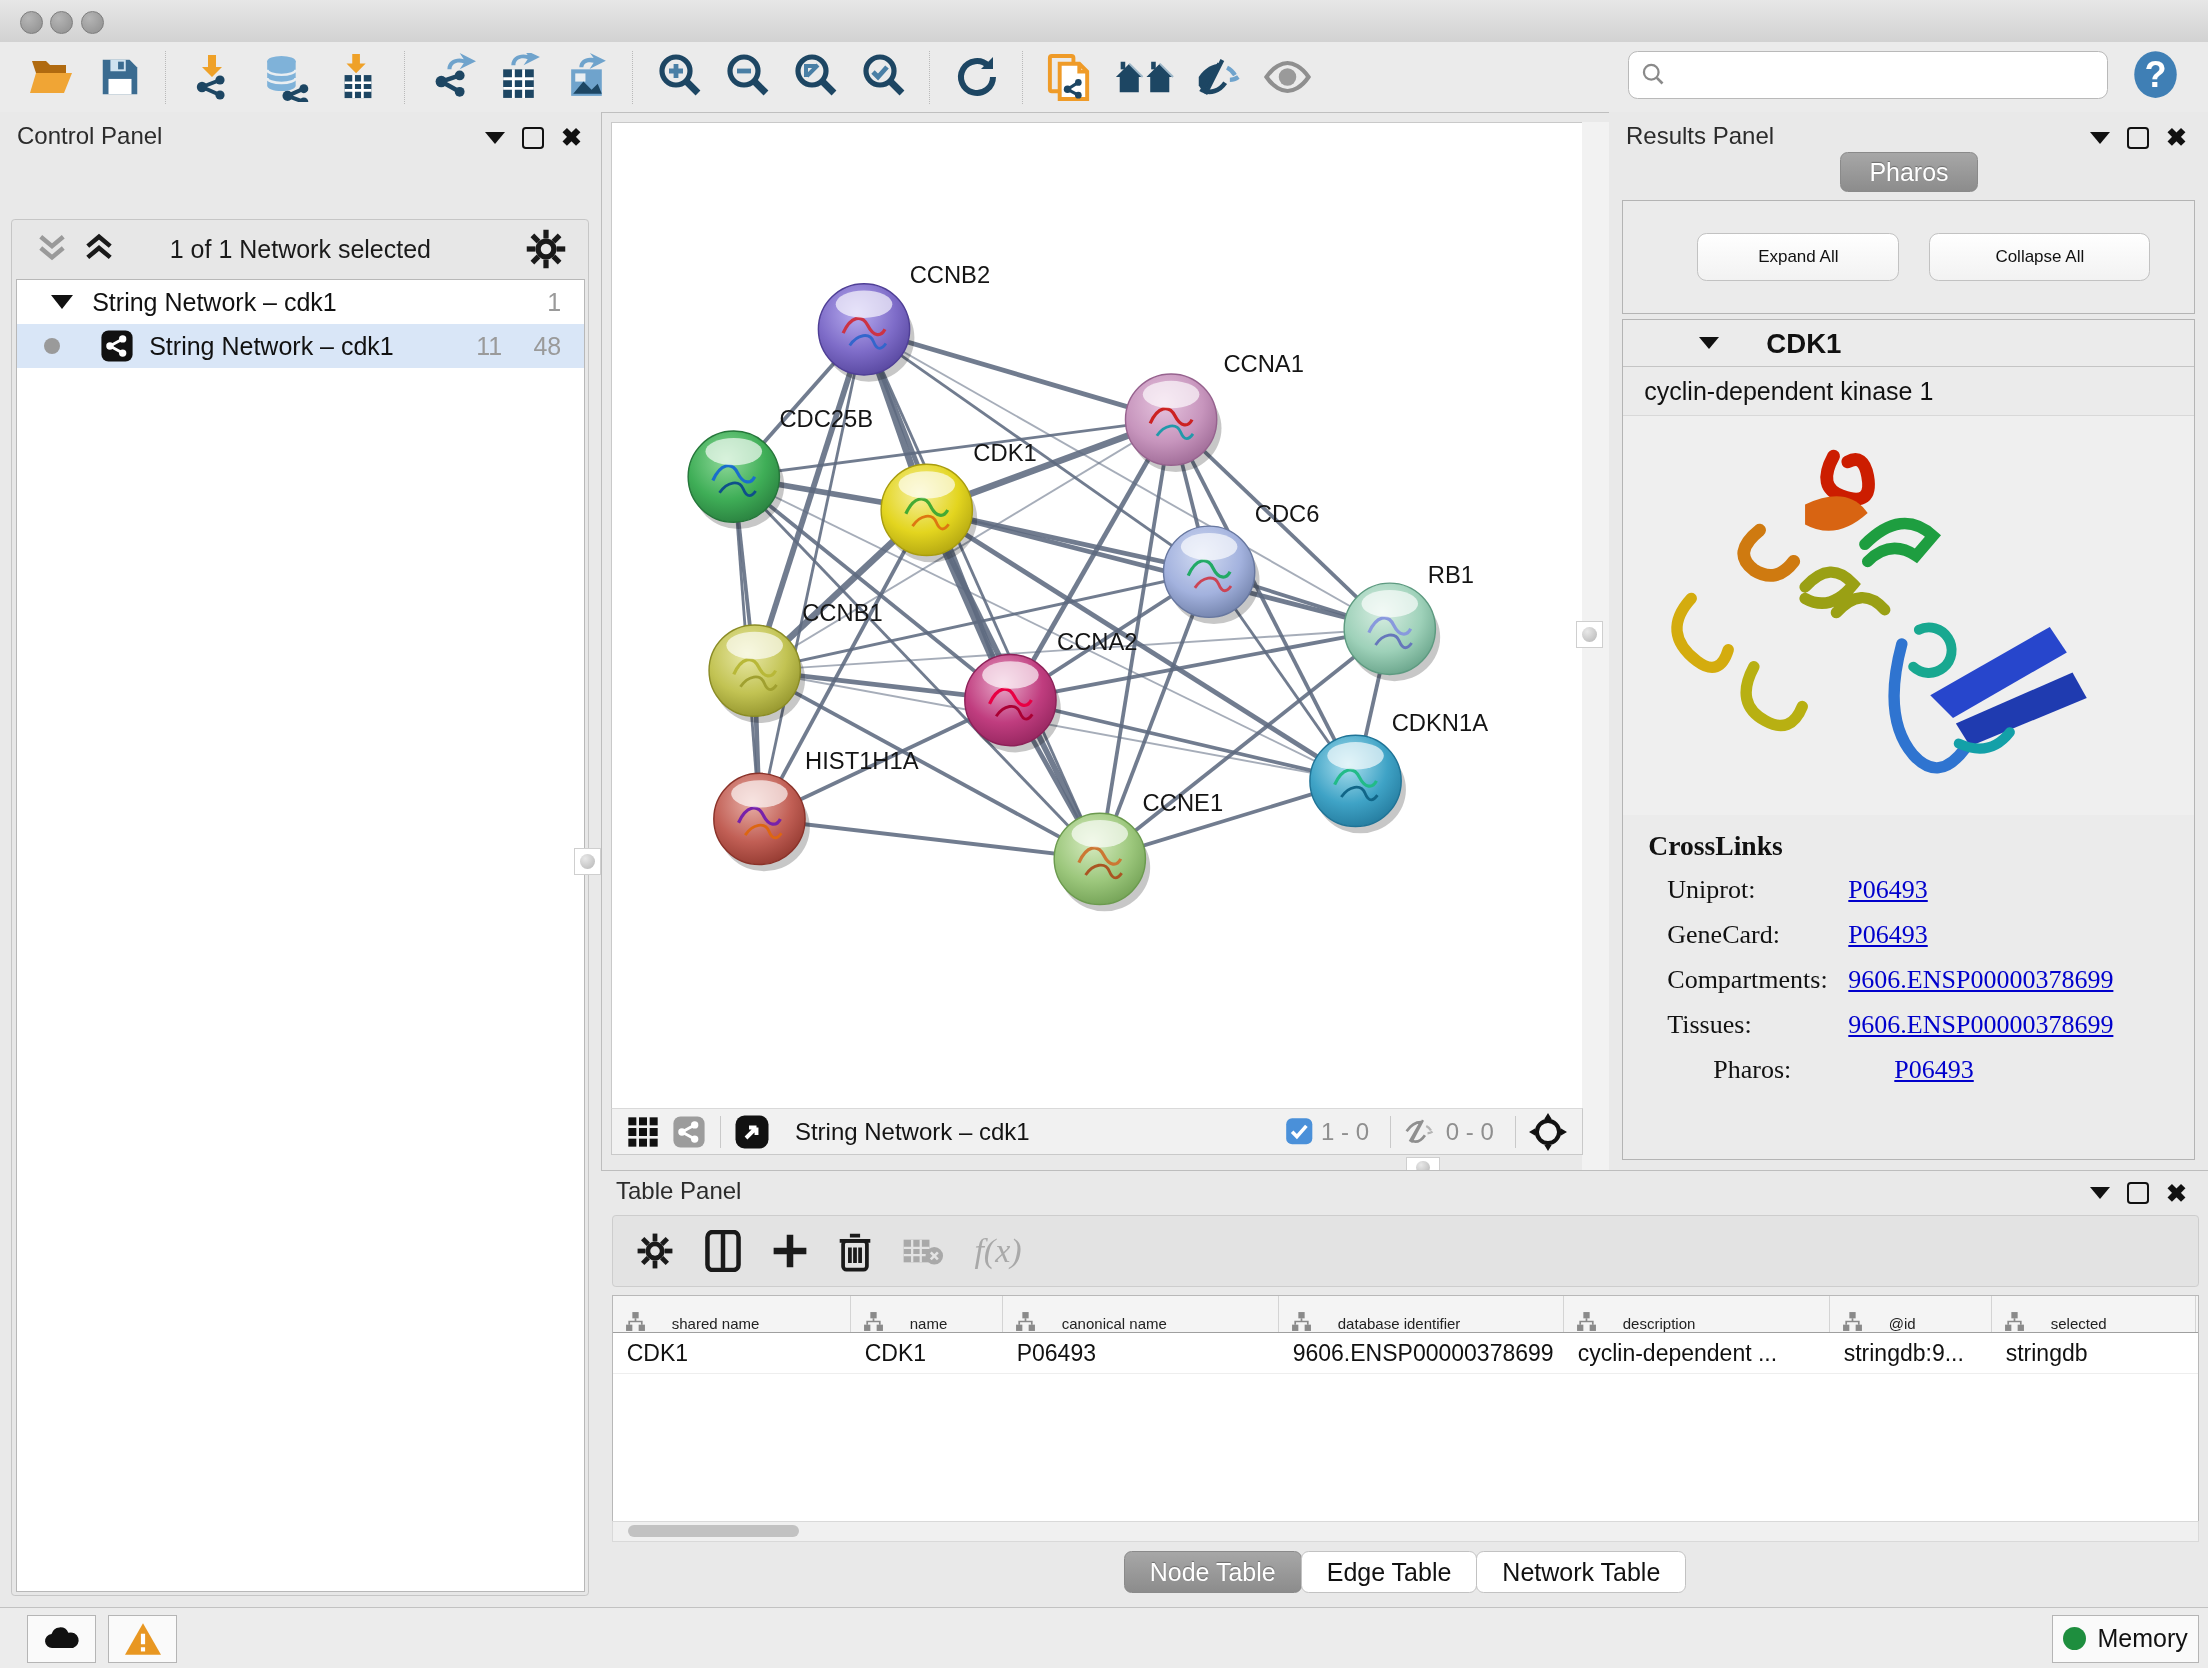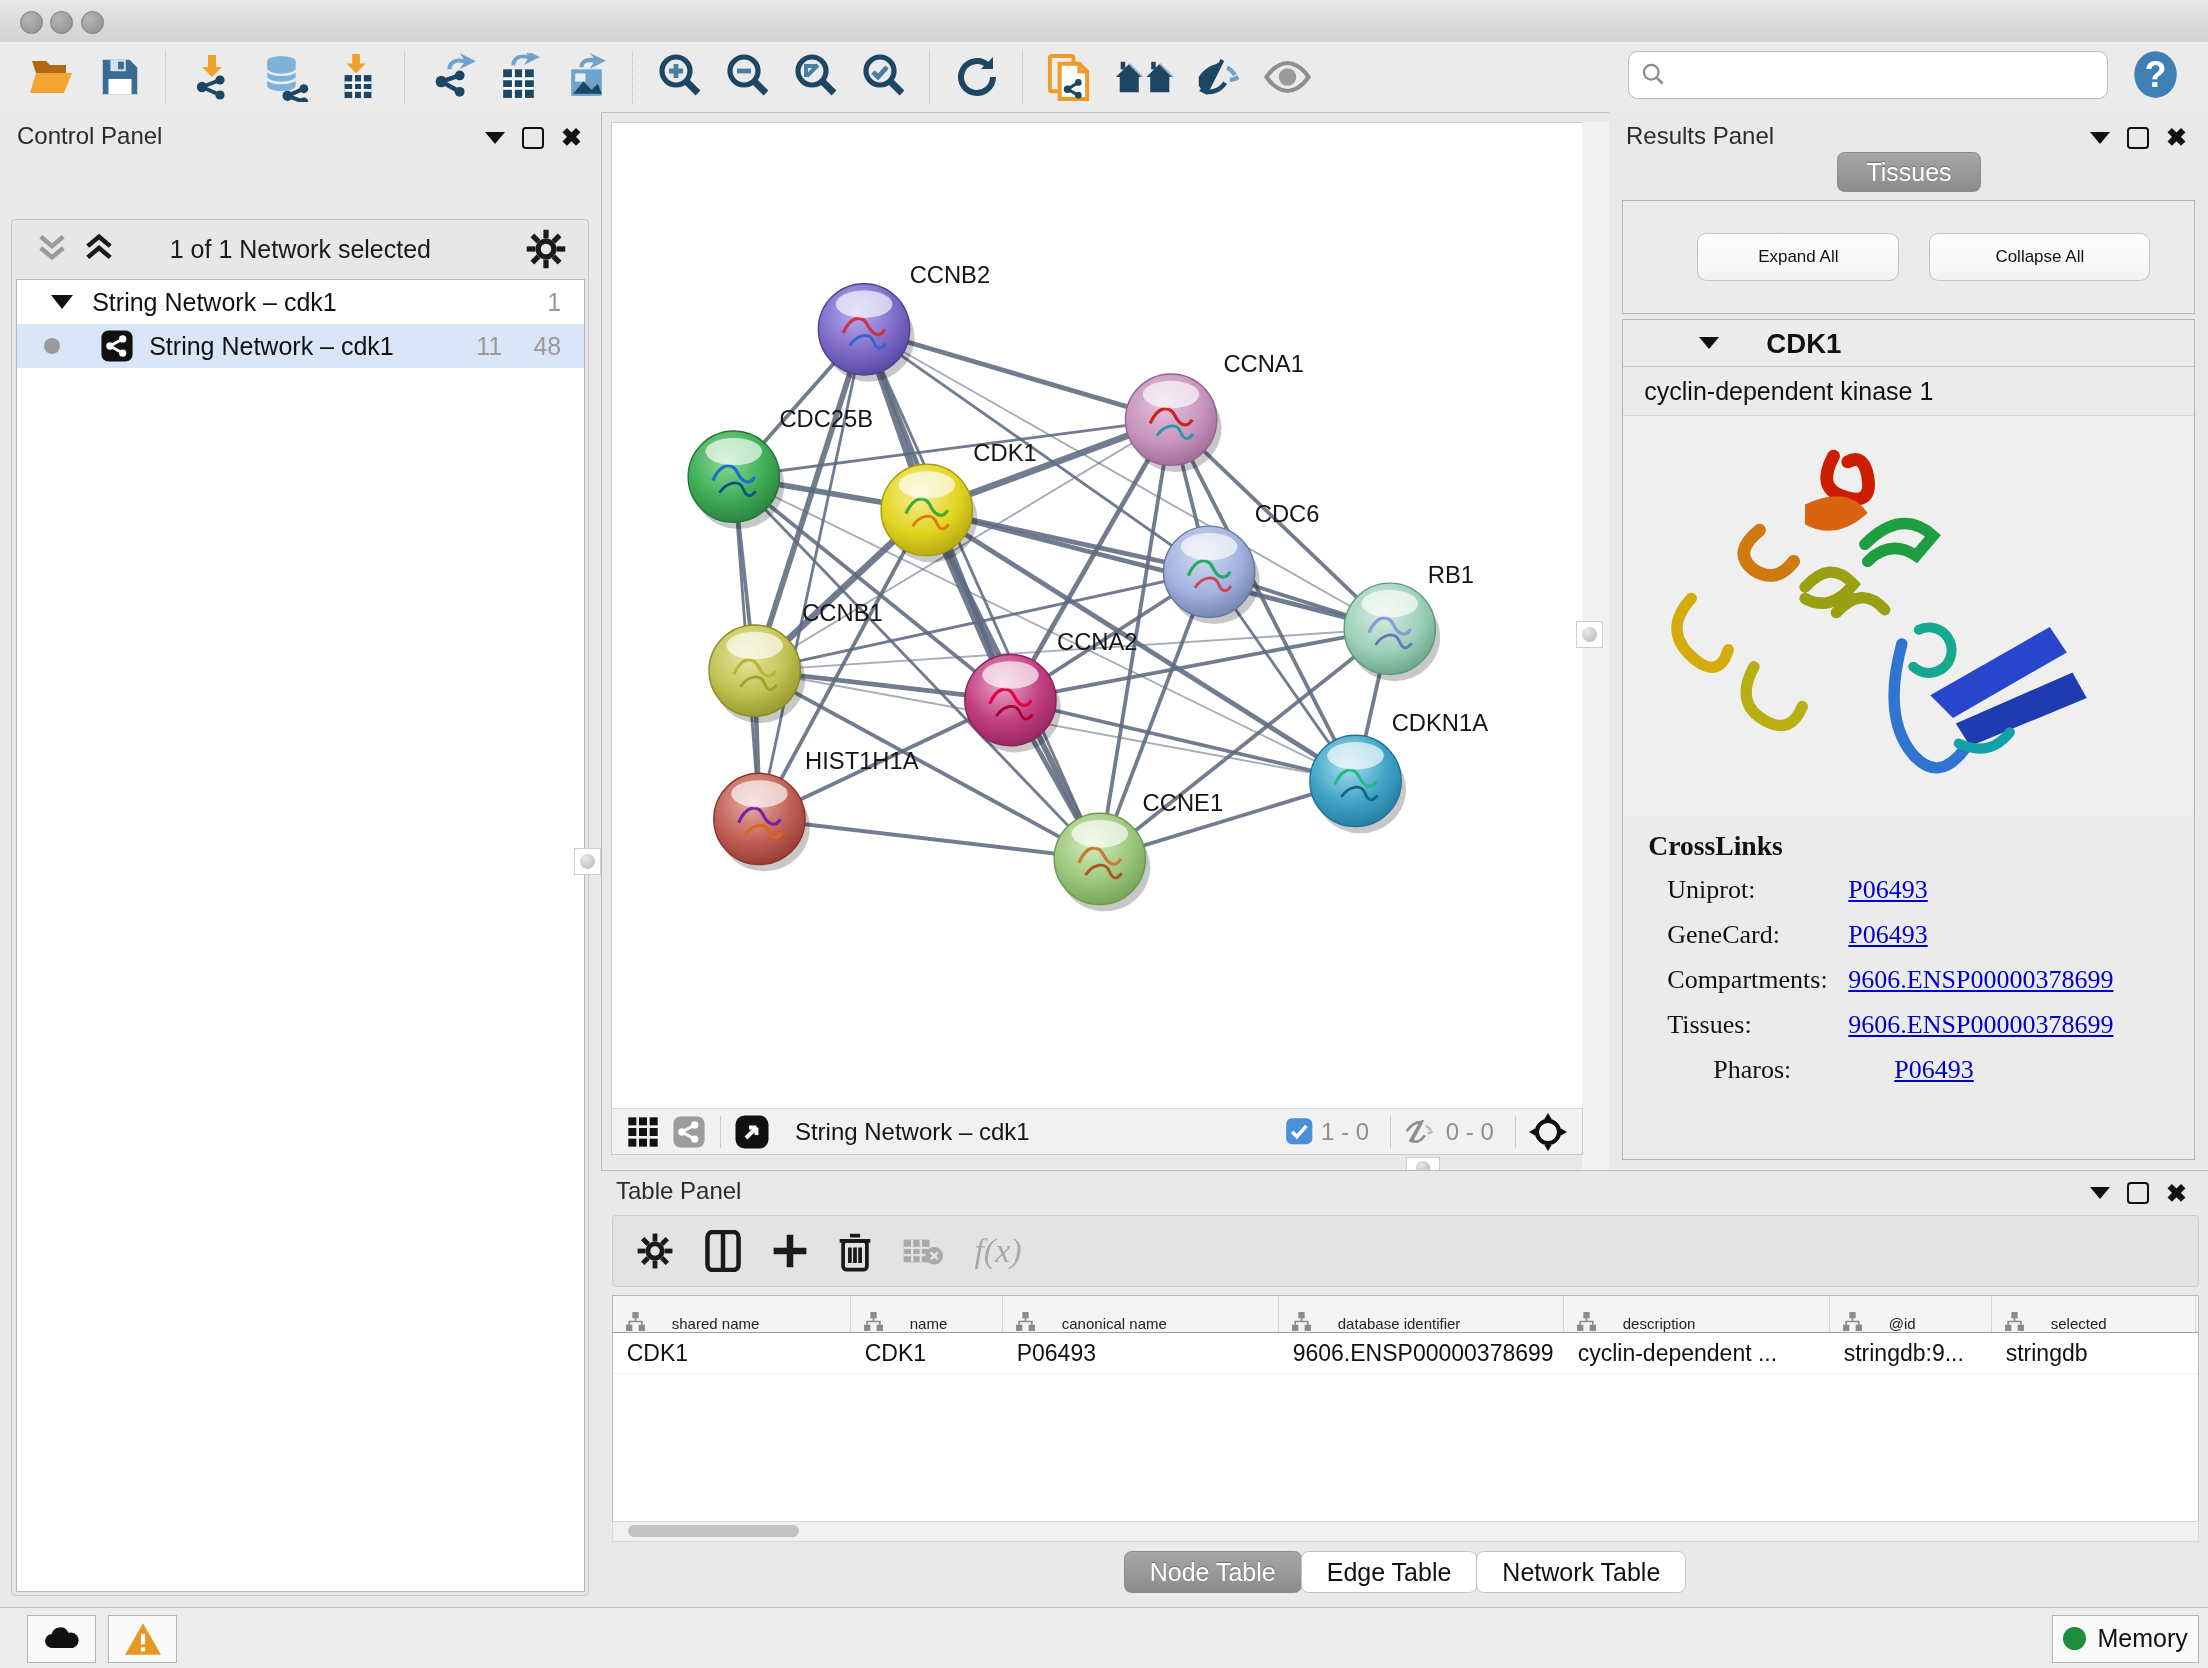--- a/index.html
+++ b/index.html
@@ -550,21 +550,21 @@
 </div>
 
 <div id="results-panel" class="abs">
   <div class="abs panel-head" style="left:17px;top:9.5px">Results Panel</div>
   <div class="head-icons" style="right:21px;top:13.3px">
     <span class="tri-down"></span>
     <span class="box-icon"></span>
     <span class="x-icon">✖</span>
   </div>
   <div class="abs" style="left:0;right:0;top:40px;text-align:center">
-    <span class="tab active" style="height:38px;line-height:38px;padding:0 28.5px">Tissues</span>
+    <span class="tab active" style="height:38px;line-height:38px;padding:0 28.5px">Pharos</span>
   </div>
   <div class="rp-box" style="top:88px;height:112px">
     <span class="btn" style="position:absolute;left:74px;top:32px;width:200px;height:46px;line-height:46px">Expand All</span>
     <span class="btn" style="position:absolute;left:306px;top:32px;width:219px;height:46px;line-height:46px">Collapse All</span>
   </div>
   <div class="rp-box" style="top:207px;height:839px">
     <div style="position:relative;height:46px;border-bottom:1px solid #c4c4c4">
       <span class="tri-down" style="position:absolute;left:76px;top:17px"></span>
       <span style="position:absolute;left:143px;top:7.6px;font-size:27.6px;font-weight:bold;color:#111">CDK1</span>
     </div>

